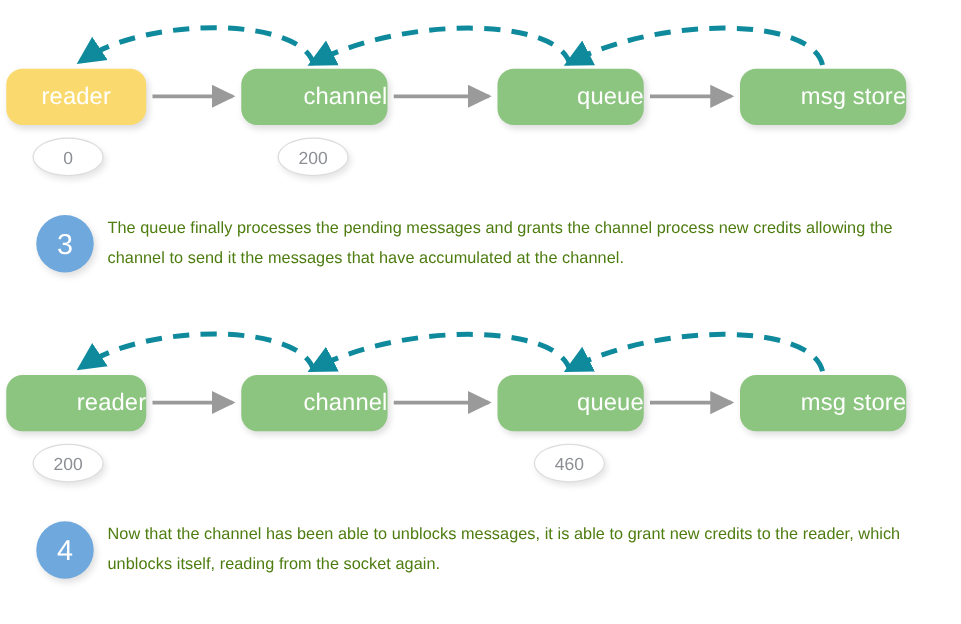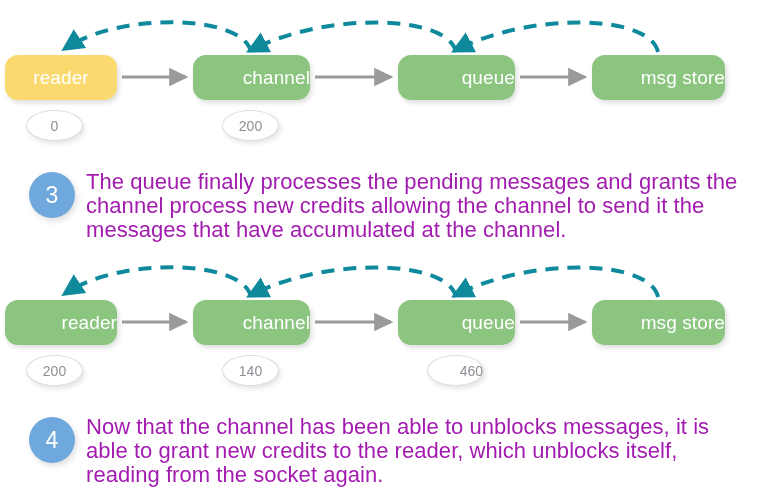--- a/index.html
+++ b/index.html
@@ -93,22 +93,22 @@
     font-size: 23px;
     margin-left: 29px;
     margin-top: 2px;
     box-shadow: 2px 3px 6px rgba(0,0,0,0.13);
     user-select: none;
   }
   .step-text {
     flex: 1 1 auto;
     margin-left: 11px;
     margin-right: 28px;
-    color: #a21caf;
-    font-size: 22px;
+    color: #4d7c0f;
+    font-size: 13px;
     line-height: 24px;
     letter-spacing: 0.05px;
   }
 </style>
 </head>
 <body>
 
 <div class="stage">
 
   <div class="diagram" id="diagram-0" style="top:0px;">
@@ -212,24 +212,21 @@
     <div class="node green" style="left: 398px; top: 52px; width: 117px; background: rgb(140, 197, 127);">
       <span>queue</span>
     </div>
     <div class="node green" style="left: 592px; top: 52px; width: 133px; background: rgb(140, 197, 127);">
       <span>msg store</span>
     </div>
 
     <div class="badge" style="left:26px; top:107px;">
       <span>200</span>
     </div>
-    <div class="badge" style="left:222px; top:107px;">
-      <span>140</span>
-    </div>
-    <div class="badge" style="left:427px; top:107px;justify-content:flex-end;">
+    <div class="badge" style="left:427px; top:107px;">
       <span>460</span>
     </div>
   </div>
 
   <div class="step" style="top:415px;">
     <div class="step-circle">
       <span>4</span>
     </div>
     <div class="step-text">Now that the channel has been able to unblocks messages, it is able to grant new credits to the reader, which unblocks itself, reading from the socket again.</div>
   </div>

